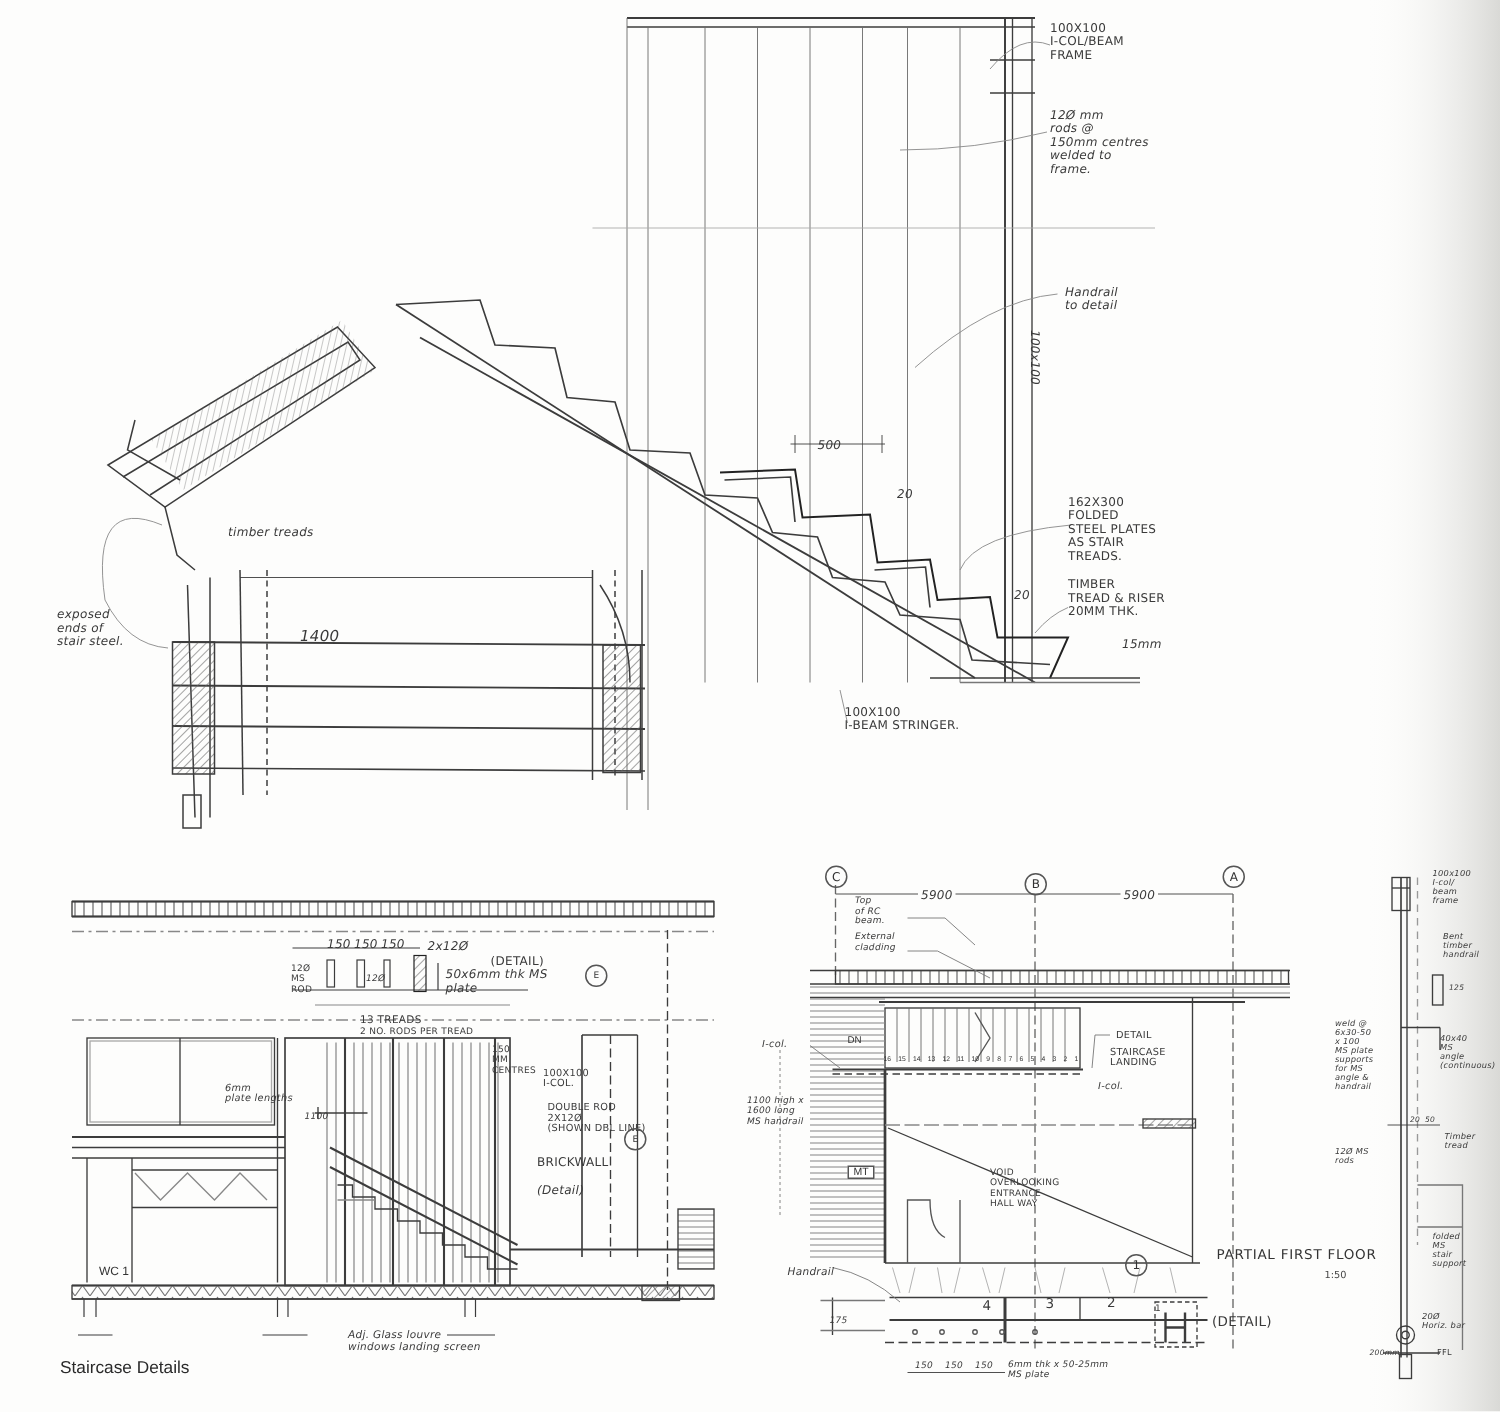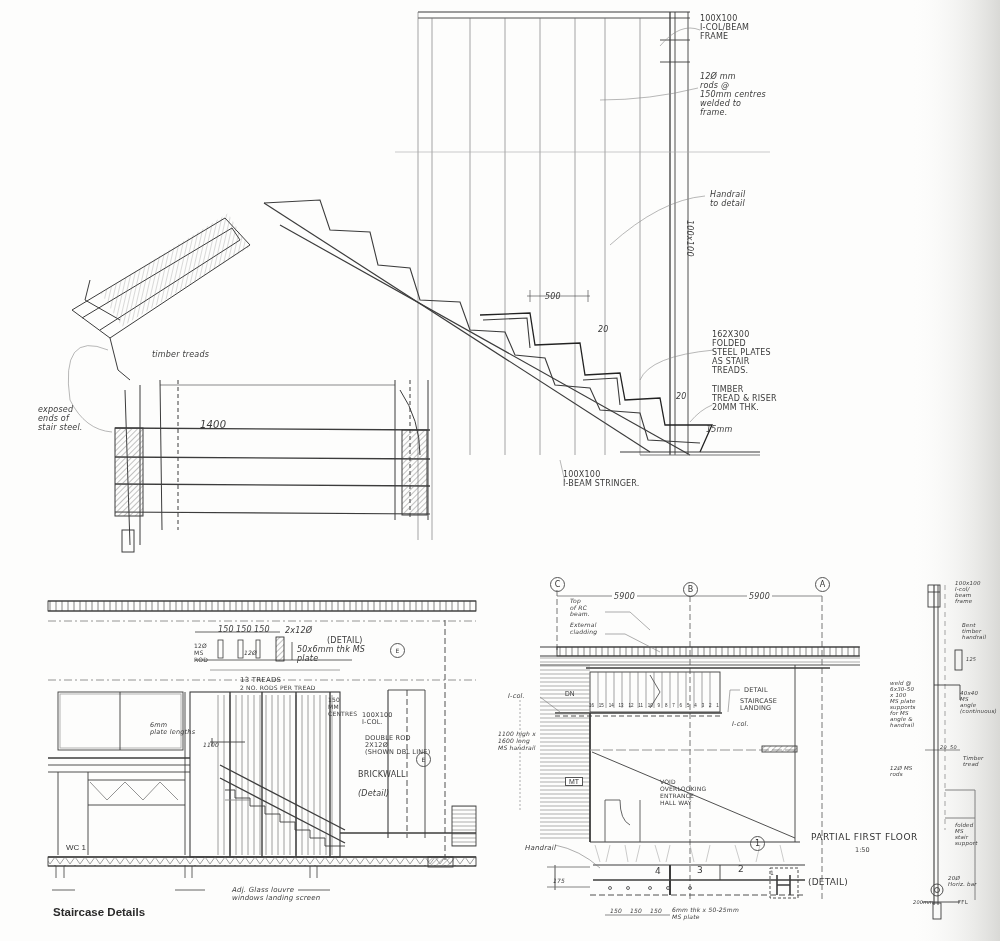--- a/index.html
+++ b/index.html
@@ -1,24 +1,24 @@
 <!DOCTYPE html>
 <html><head>
 <meta charset="utf-8">
 <style>
   html,body{margin:0;padding:0;background:#fdfdfc;}
   body{width:1000px;height:941px;position:relative;overflow:hidden;font-family:"Liberation Sans",sans-serif;}
   .sheet{position:absolute;left:0;top:0;width:1000px;height:941px;}
   .sheet svg{position:absolute;left:0;top:0;}
   .note{position:absolute;font-family:"DejaVu Sans",sans-serif;font-size:8px;line-height:9px;color:#3a3a3a;white-space:pre-line;font-style:italic;letter-spacing:0.2px;}
   .caps{text-transform:uppercase;font-style:normal;}
-  .caption{position:absolute;left:53px;top:906px;font-family:"Liberation Sans",sans-serif;font-weight:bold;font-size:11.5px;color:#2a2a2a;}
+  .caption{position:absolute;left:40px;top:906px;font-family:"Liberation Sans",sans-serif;font-weight:normal;font-size:11.5px;color:#2a2a2a;}
   .grid-bubble{position:absolute;width:13px;height:13px;border:1px solid #555;border-radius:50%;font-size:8px;line-height:13px;text-align:center;color:#333;font-family:"DejaVu Sans",sans-serif;}
   .title-block{position:absolute;font-family:"DejaVu Sans",sans-serif;font-size:9px;color:#333;text-transform:uppercase;letter-spacing:0.5px;padding-left:43px;}
-  .scale{position:absolute;font-family:"DejaVu Sans",sans-serif;font-size:6.5px;color:#444;}
+  .scale{position:absolute;font-family:"DejaVu Sans",sans-serif;font-size:6.5px;color:#444;margin-left:28px;}
   .label-box{position:absolute;font-family:"Liberation Sans",sans-serif;font-size:7px;color:#333;border:1px solid #555;padding:0 3px;background:#fff;}
   .room-tag{position:absolute;font-family:Liberation Sans, sans-serif;font-size:8px;color:#333;}
 </style>
 </head>
 <body>
 
 <div class="sheet">
 <svg width="1000" height="941" viewBox="0 0 1000 941" stroke="#3c3c3c" fill="none" stroke-width="0.9">
 
   <defs>
@@ -289,21 +289,21 @@
 to detail</div>
 <div class="note" style="left:694px;top:220px;transform:rotate(90deg);transform-origin:left top;">100x100</div>
 <div class="note caps" style="left:712px;top:330px;">162x300
 folded
 steel plates
 as stair
 treads.</div>
 <div class="note caps" style="left:712px;top:385px;">Timber
 tread &amp; riser
 20mm thk.</div>
-<div class="note" style="left:706px;top:425px;">15mm</div>
+<div class="note" style="left:748px;top:425px;">15mm</div>
 <div class="note" style="left:545px;top:292px;">500</div>
 <div class="note" style="left:598px;top:325px;">20</div>
 <div class="note" style="left:676px;top:392px;">20</div>
 <div class="note caps" style="left:563px;top:470px;">100x100
 I-beam stringer.</div>
 <div class="note" style="left:152px;top:350px;">timber treads</div>
 <div class="note" style="left:38px;top:405px;">exposed
 ends of
 stair steel.</div>
 <div class="note" style="left:200px;top:382px;font-size:10px;margin-top:38px;">1400</div>

